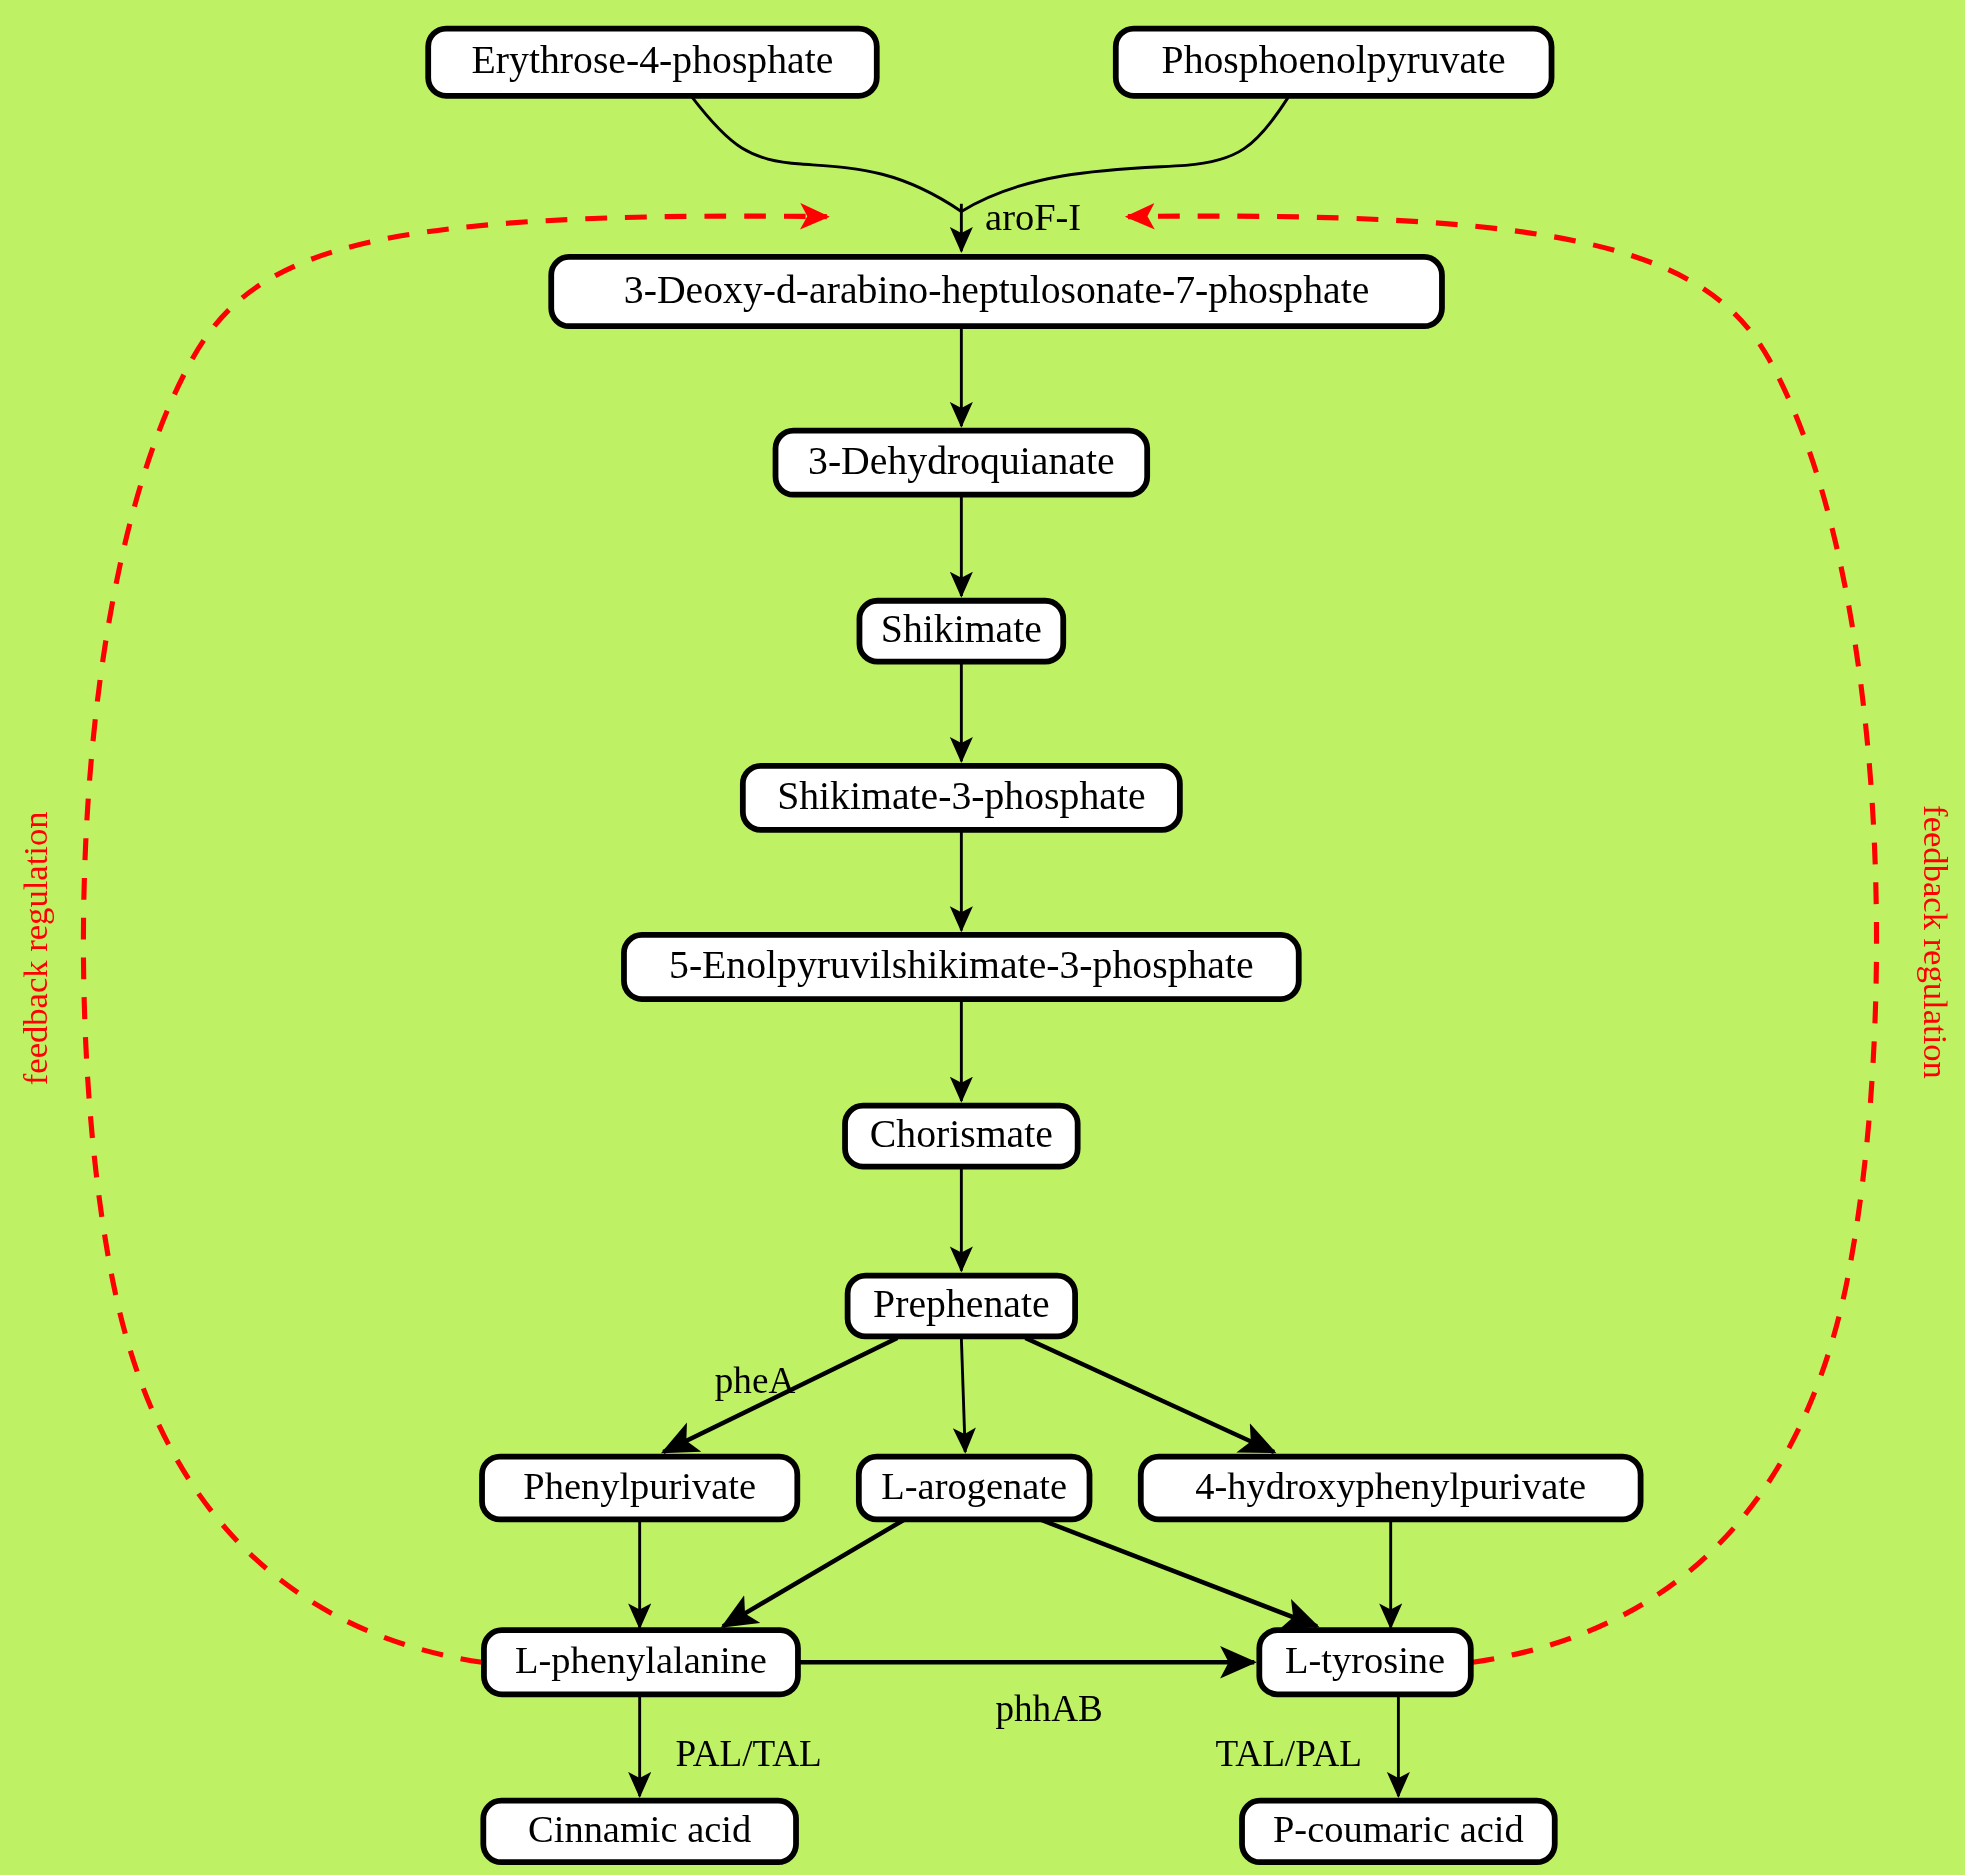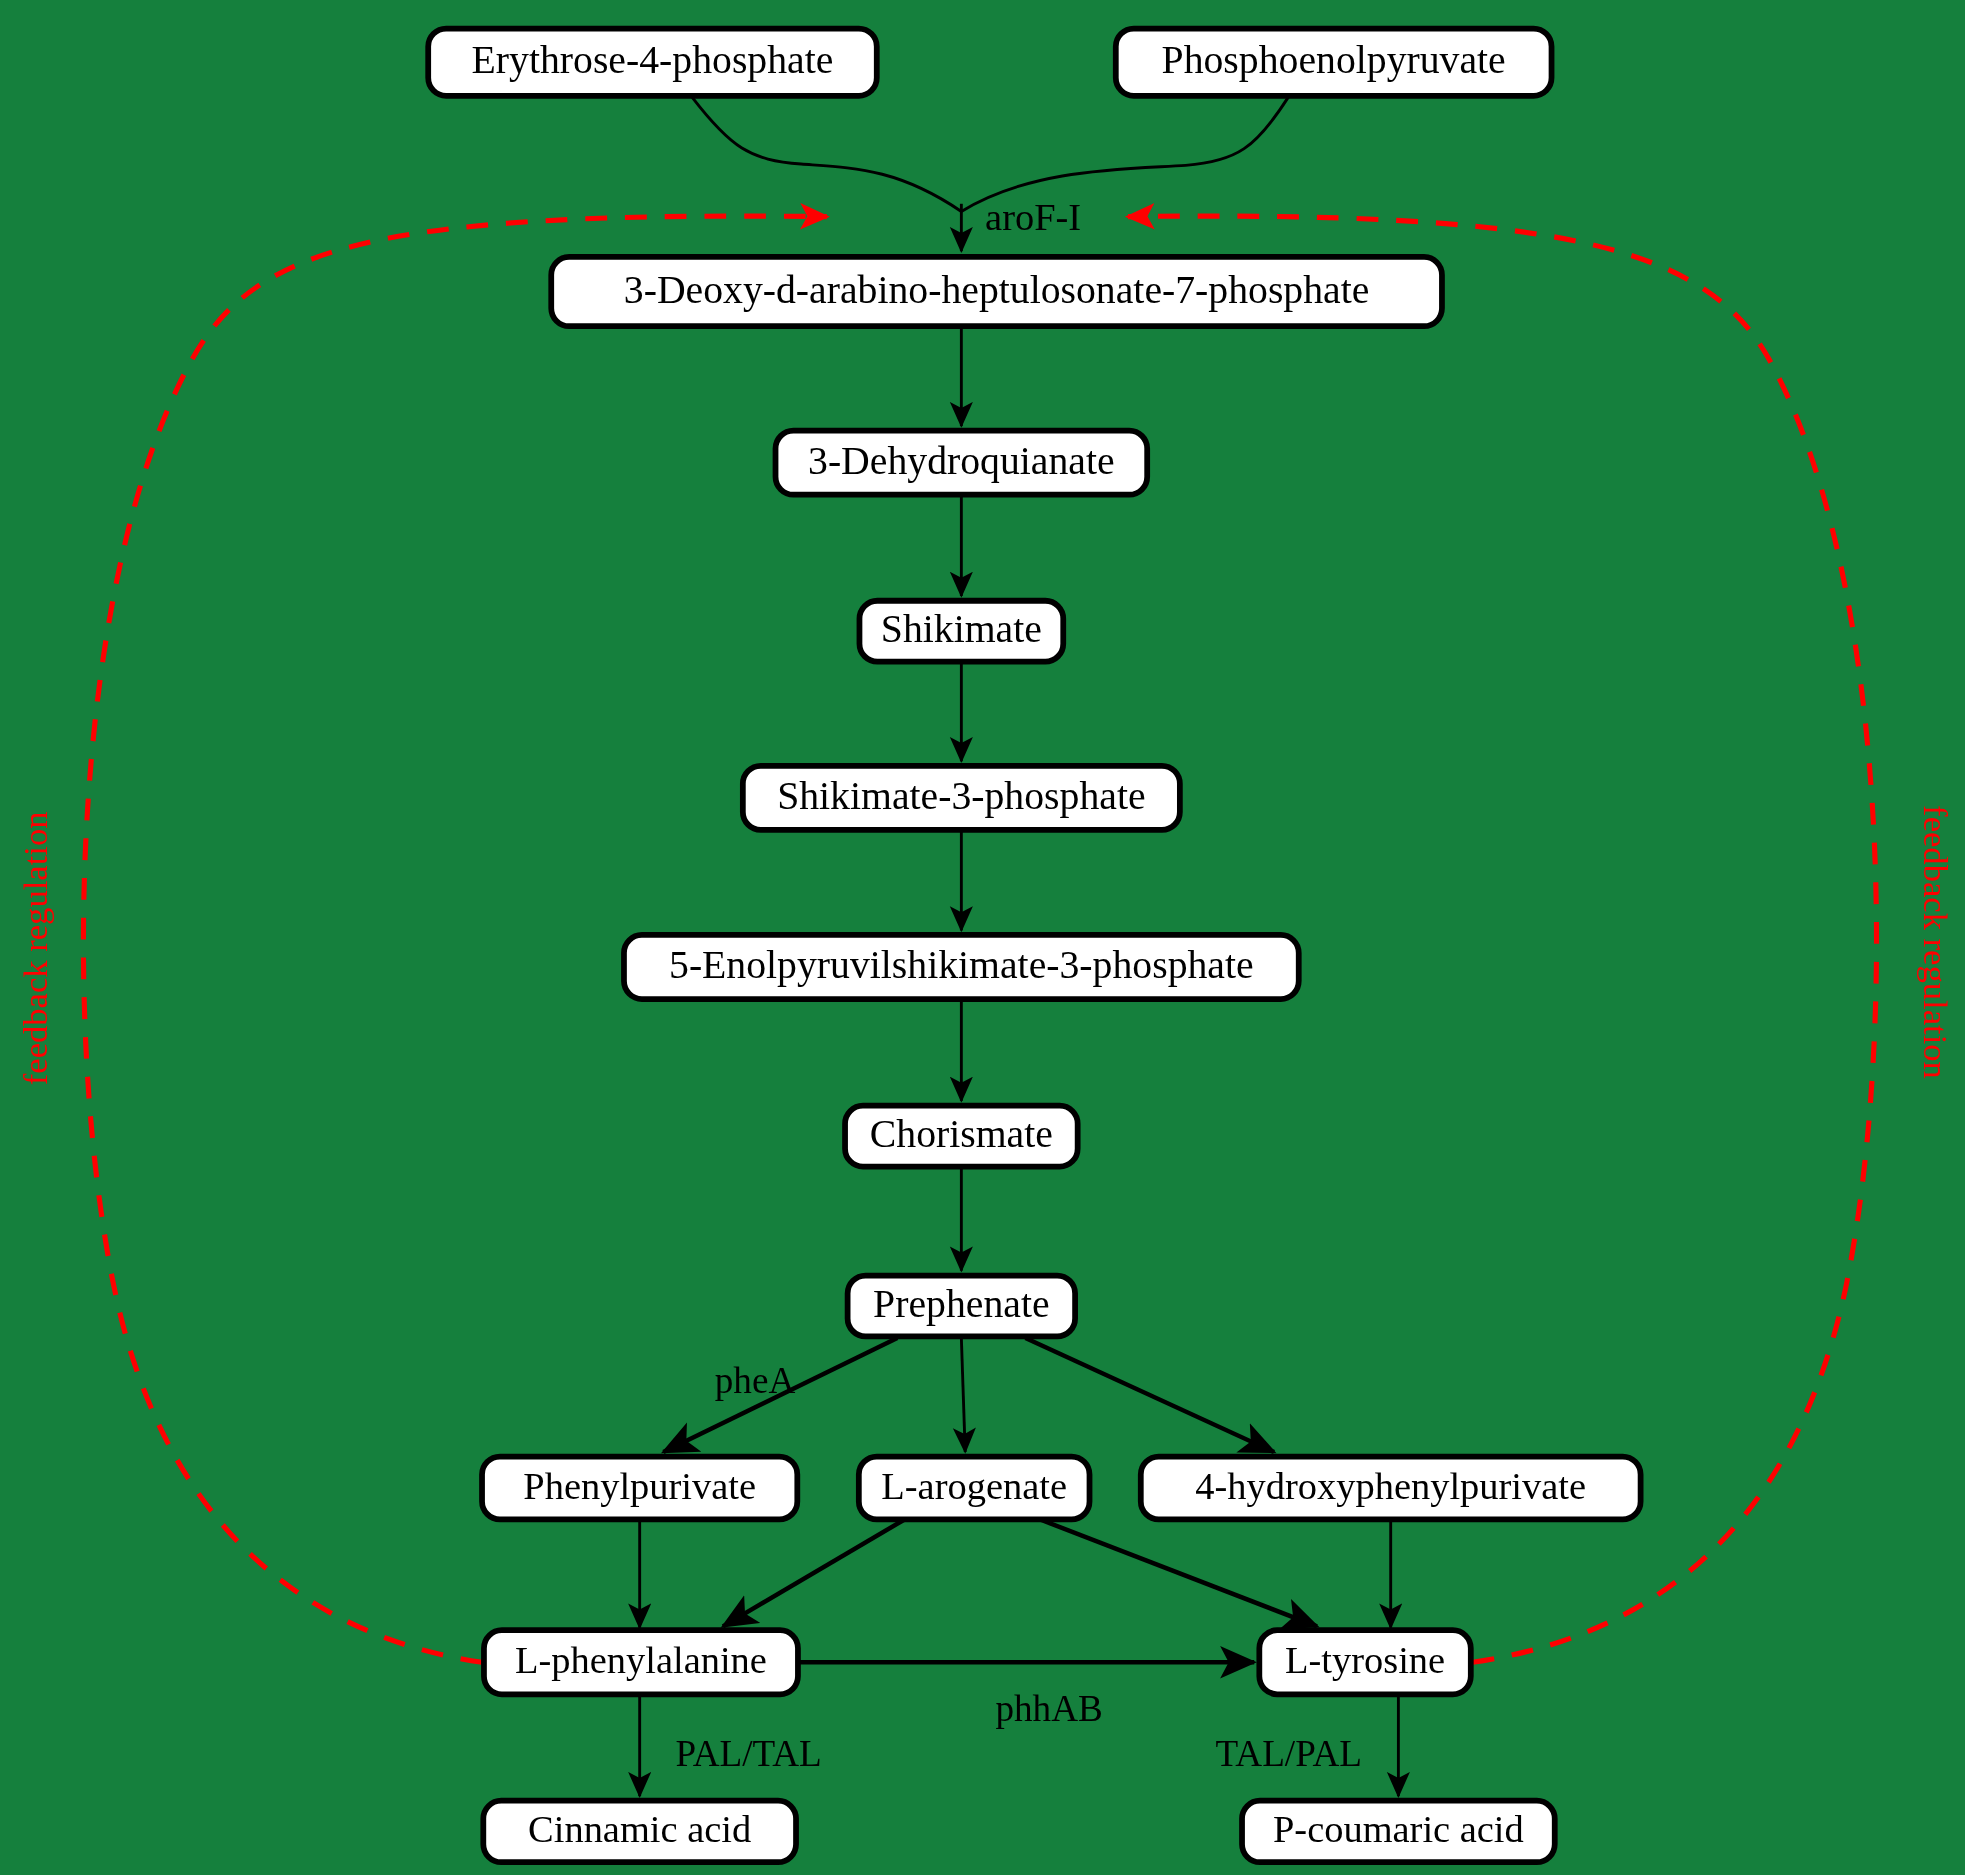--- a/index.html
+++ b/index.html
@@ -4,21 +4,21 @@
 <style>
   html, body {
     margin: 0;
     padding: 0;
     background: #ffffff;
   }
   #stage {
     position: relative;
     width: 1965px;
     height: 1875px;
-    background: #15803d;
+    background: #bef264;
     overflow: hidden;
     font-family: "Liberation Serif", "DejaVu Serif", serif;
   }
   svg#diagram {
     position: absolute;
     top: 0; left: 0;
     width: 1965px;
     height: 1875px;
   }
   .node-rect {

